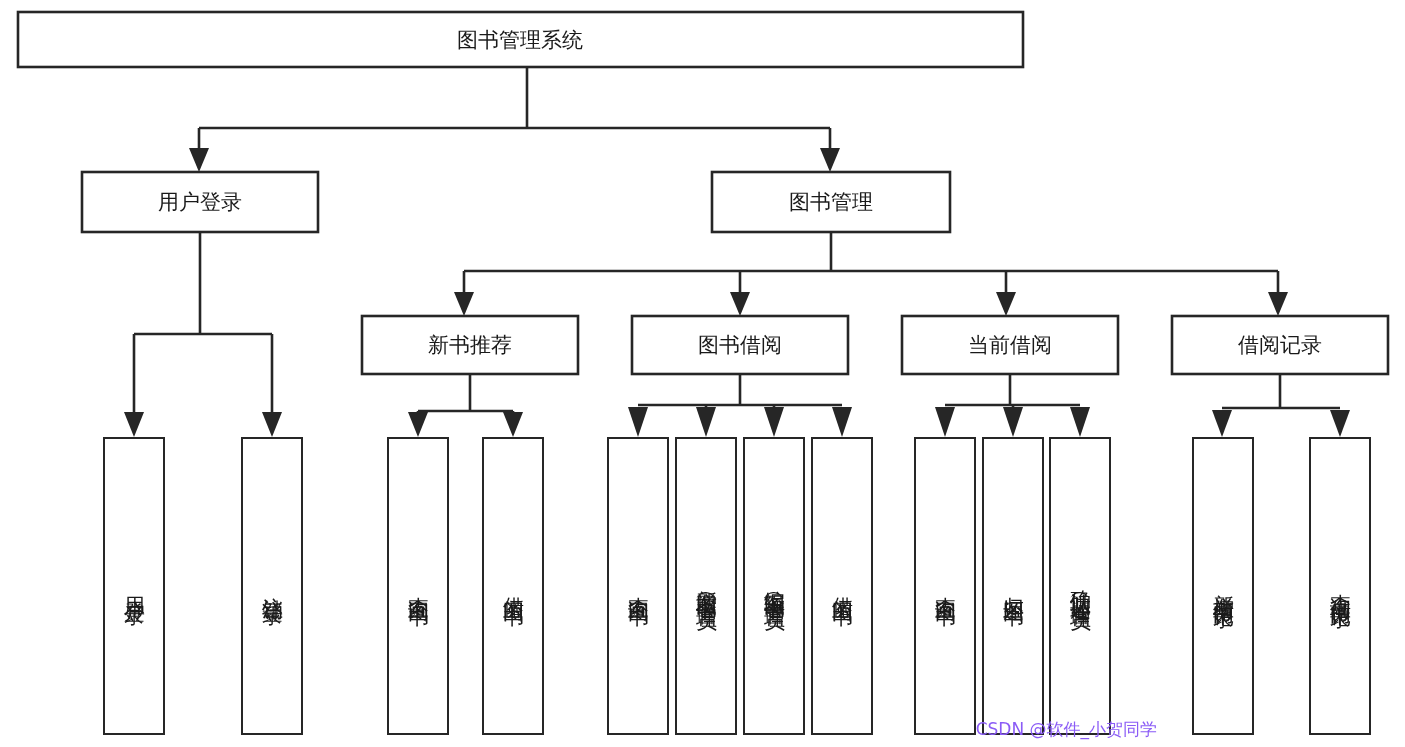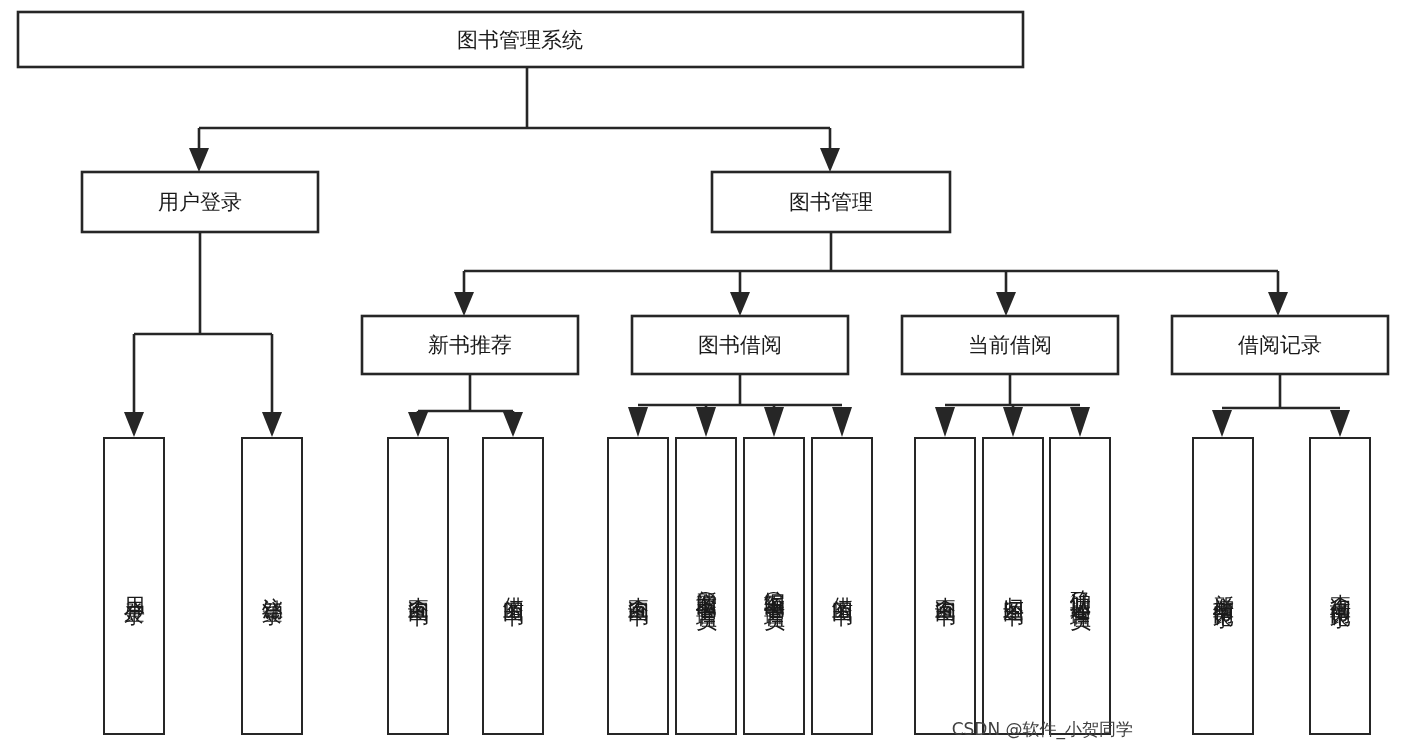--- a/index.html
+++ b/index.html
@@ -11,20 +11,21 @@
     width: 1405px;
     height: 747px;
     font-family: "DejaVu Sans", "Liberation Sans", sans-serif;
     overflow: hidden;
   }
   #diagram-root {
     position: relative;
     width: 1141px;
     height: 747px;
     background: #ffffff;
+    padding-left: 24px;
   }
   svg#tree-svg {
     position: absolute;
     left: 0;
     top: 0;
     width: 1405px;
     height: 747px;
   }
   .node-box {
     fill: #ffffff;
@@ -67,21 +68,21 @@
     letter-spacing: 3px;
     color: #1a1a1a;
     white-space: nowrap;
   }
   .watermark {
     position: absolute;
     right: 8px;
     bottom: 6px;
     font-family: "DejaVu Sans", "Liberation Sans", sans-serif;
     font-size: 17px;
-    color: #404040;
+    color: #8b5cf6;
     white-space: nowrap;
     pointer-events: none;
     margin-left: 12px;
   }
 </style>
 </head>
 <body>
 
 <div id="diagram-root">
 

